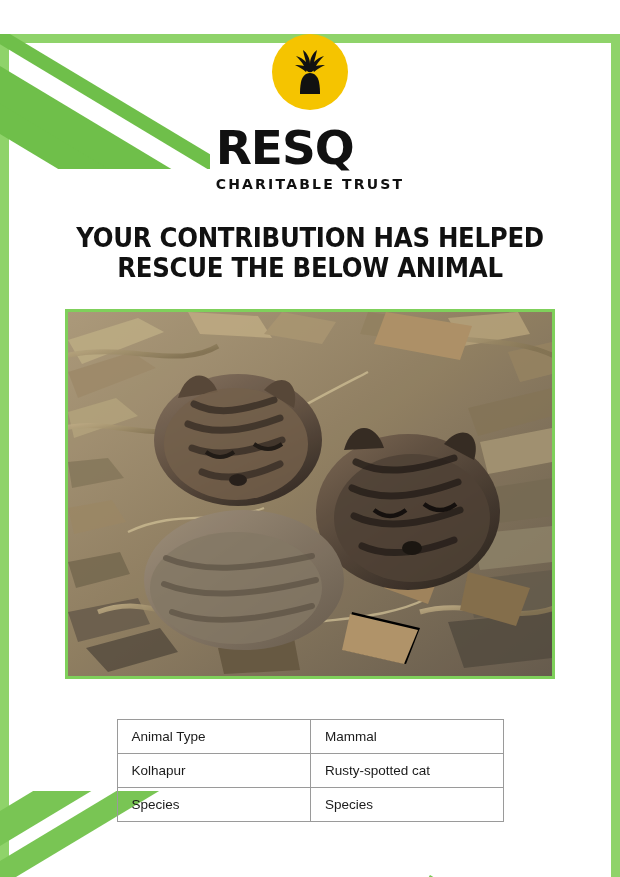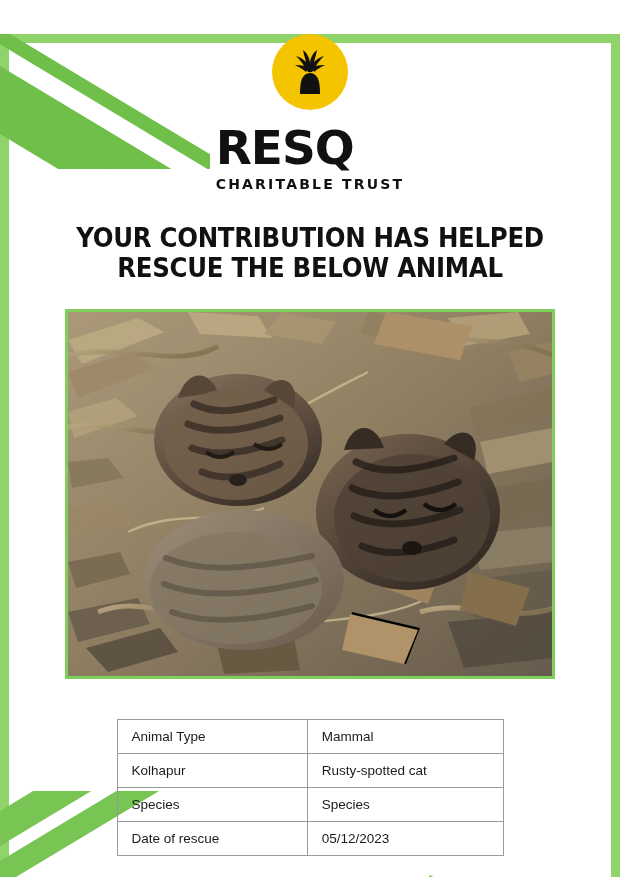--- a/index.html
+++ b/index.html
@@ -393,21 +393,17 @@
           <td class="val">Mammal</td>
         </tr>
         <tr>
           <td class="key">Kolhapur</td>
           <td class="val">Rusty-spotted cat</td>
         </tr>
         <tr>
           <td class="key">Species</td>
           <td class="val">Species</td>
         </tr>
-        <tr>
-          <td class="key">Date of rescue</td>
-          <td class="val">05/12/2023</td>
-        </tr>
       </tbody>
     </table>
 
   </div>
 </div>
 
 </body></html>

